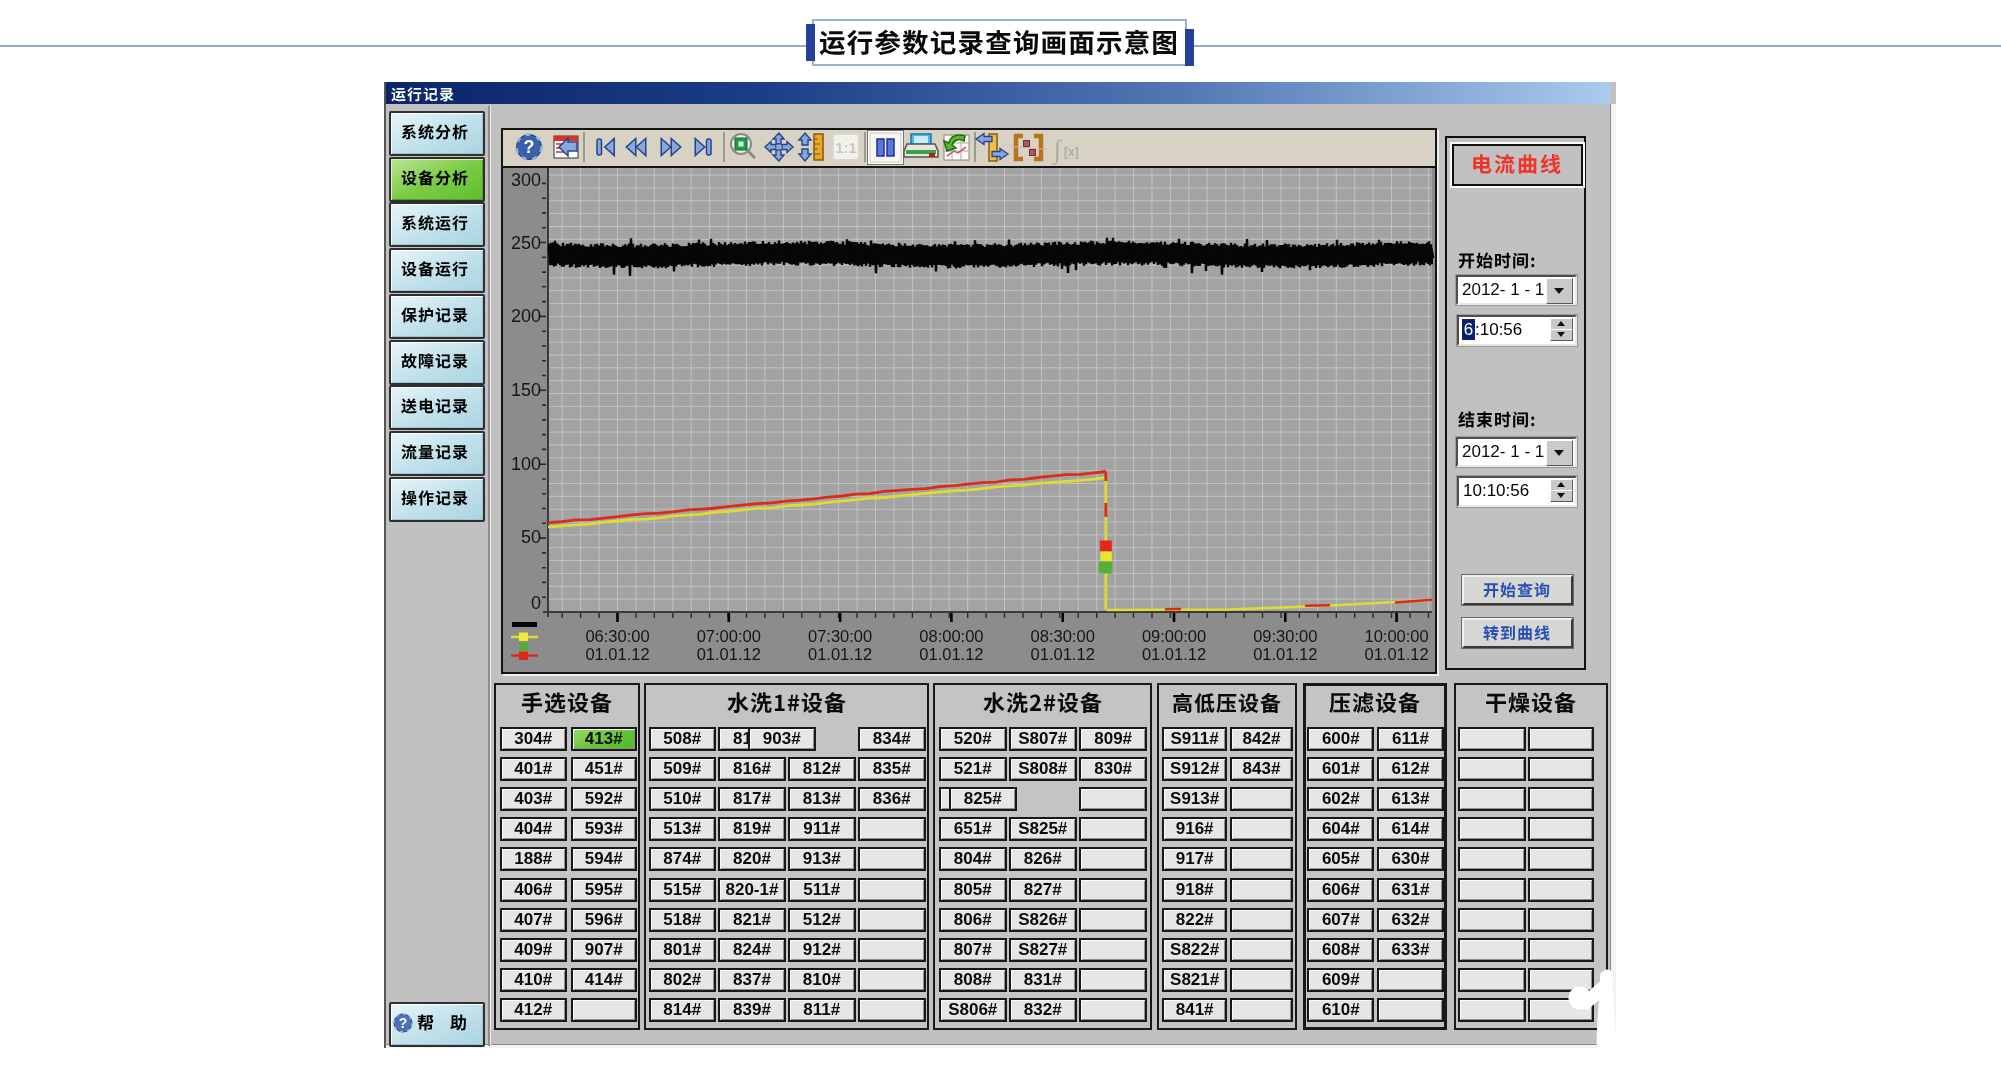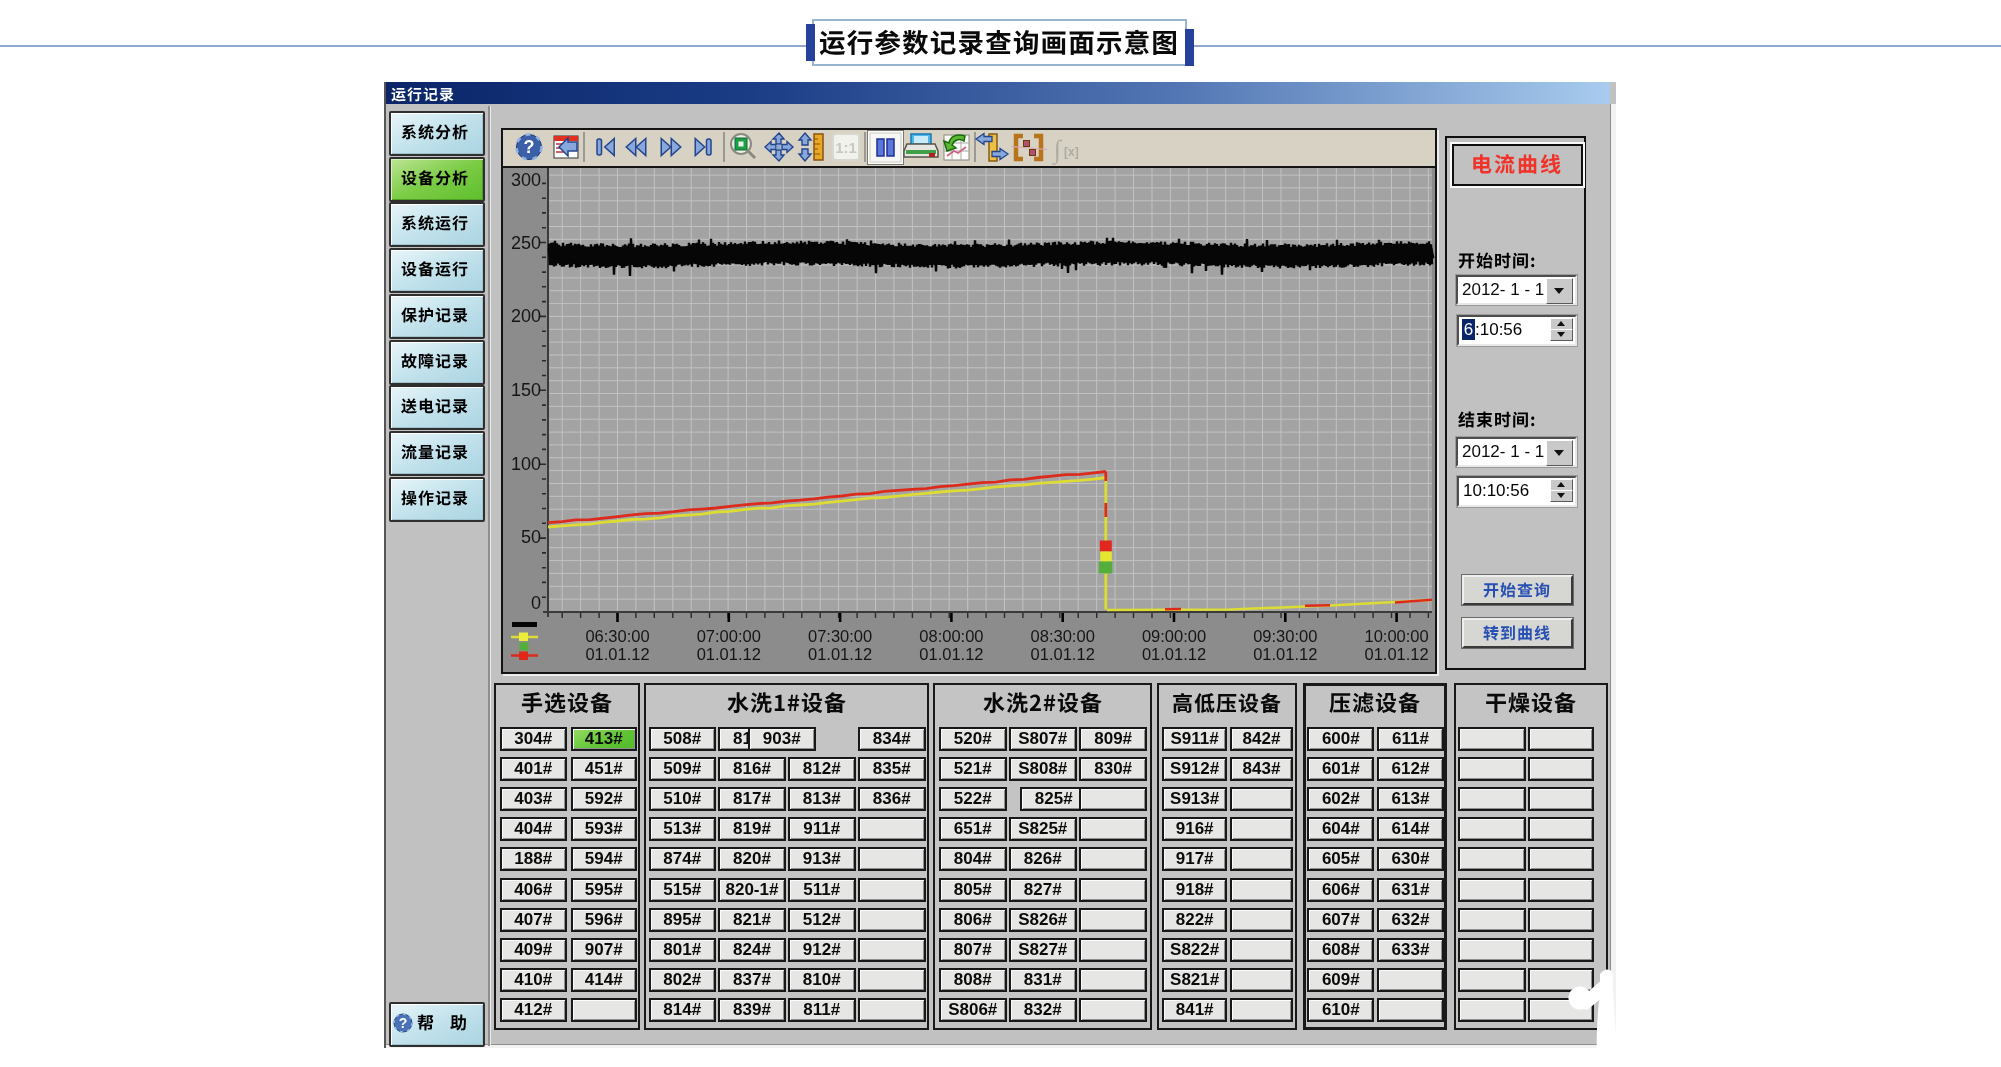--- a/index.html
+++ b/index.html
@@ -299,21 +299,21 @@
 <div class="dbtn" style="left:788px;top:817px;width:63.5px">911#</div>
 <div class="dbtn" style="left:858px;top:817px;width:63.5px"></div>
 <div class="dbtn" style="left:648.5px;top:847px;width:63.5px">874#</div>
 <div class="dbtn" style="left:718.2px;top:847px;width:63.5px">820#</div>
 <div class="dbtn" style="left:788px;top:847px;width:63.5px">913#</div>
 <div class="dbtn" style="left:858px;top:847px;width:63.5px"></div>
 <div class="dbtn" style="left:648.5px;top:878px;width:63.5px">515#</div>
 <div class="dbtn" style="left:718.2px;top:878px;width:63.5px">820-1#</div>
 <div class="dbtn" style="left:788px;top:878px;width:63.5px">511#</div>
 <div class="dbtn" style="left:858px;top:878px;width:63.5px"></div>
-<div class="dbtn" style="left:648.5px;top:908px;width:63.5px">895#</div>
+<div class="dbtn" style="left:648.5px;top:908px;width:63.5px">518#</div>
 <div class="dbtn" style="left:718.2px;top:908px;width:63.5px">821#</div>
 <div class="dbtn" style="left:788px;top:908px;width:63.5px">512#</div>
 <div class="dbtn" style="left:858px;top:908px;width:63.5px"></div>
 <div class="dbtn" style="left:648.5px;top:938px;width:63.5px">801#</div>
 <div class="dbtn" style="left:718.2px;top:938px;width:63.5px">824#</div>
 <div class="dbtn" style="left:788px;top:938px;width:63.5px">912#</div>
 <div class="dbtn" style="left:858px;top:938px;width:63.5px"></div>
 <div class="dbtn" style="left:648.5px;top:968px;width:63.5px">802#</div>
 <div class="dbtn" style="left:718.2px;top:968px;width:63.5px">837#</div>
 <div class="dbtn" style="left:788px;top:968px;width:63.5px">810#</div>
@@ -326,21 +326,21 @@
 <svg style="position:absolute;left:982.52px;top:689.0px;overflow:visible" width="120" height="29" viewBox="0 -22 120 29">
     <path fill="#0A0A0A" d="M1.3 -13.3V-10.6H5.9C4.9 -6.8 3.0 -3.7 0.5 -2.0C1.1 -1.6 2.2 -0.6 2.6 0.0C5.7 -2.3 8.1 -6.8 9.1 -12.7L7.3 -13.4L6.8 -13.3ZM17.6 -14.8C16.6 -13.4 15.1 -11.8 13.7 -10.5C13.2 -11.4 12.8 -12.3 12.5 -13.3V-18.7H9.7V-1.4C9.7 -1.0 9.5 -0.9 9.2 -0.9C8.8 -0.9 7.6 -0.9 6.4 -0.9C6.8 -0.2 7.2 1.2 7.3 2.0C9.1 2.0 10.4 1.9 11.3 1.4C12.2 0.9 12.5 0.1 12.5 -1.4V-7.7C14.2 -4.4 16.6 -1.7 19.7 -0.1C20.1 -0.9 21.0 -2.0 21.6 -2.5C18.9 -3.7 16.6 -5.8 14.9 -8.4C16.5 -9.6 18.4 -11.5 20.0 -13.1Z M24.6 -16.7C26.0 -15.9 27.6 -14.8 28.4 -13.9L30.0 -15.9C29.2 -16.8 27.5 -17.8 26.2 -18.5ZM23.6 -10.7C25.0 -10.0 26.8 -9.0 27.6 -8.2L29.1 -10.3C28.2 -11.1 26.4 -12.0 25.1 -12.6ZM24.2 0.2 26.5 1.8C27.6 -0.4 28.8 -3.0 29.7 -5.4L27.8 -6.9C26.7 -4.3 25.2 -1.5 24.2 0.2ZM32.2 -18.4C31.8 -15.6 30.9 -12.9 29.6 -11.2C30.2 -10.9 31.4 -10.1 31.9 -9.7C32.5 -10.6 33.0 -11.6 33.5 -12.8H36.0V-9.7H30.0V-7.2H33.4C33.1 -4.0 32.5 -1.6 28.8 -0.2C29.4 0.3 30.1 1.3 30.4 2.0C34.8 0.1 35.7 -3.1 36.0 -7.2H37.9V-1.4C37.9 0.9 38.3 1.7 40.4 1.7C40.8 1.7 41.7 1.7 42.2 1.7C43.9 1.7 44.5 0.7 44.7 -2.7C44.0 -2.9 43.0 -3.3 42.4 -3.7C42.4 -1.1 42.3 -0.6 41.9 -0.6C41.7 -0.6 41.0 -0.6 40.9 -0.6C40.5 -0.6 40.4 -0.7 40.4 -1.4V-7.2H44.3V-9.7H38.6V-12.8H43.4V-15.3H38.6V-18.7H36.0V-15.3H34.3C34.5 -16.2 34.7 -17.0 34.9 -17.9Z M46.9 0.0H57.9V-2.7H54.3C53.6 -2.7 52.5 -2.6 51.7 -2.5C54.6 -5.5 57.1 -8.6 57.1 -11.6C57.1 -14.6 55.0 -16.6 52.0 -16.6C49.7 -16.6 48.3 -15.7 46.8 -14.1L48.6 -12.4C49.4 -13.3 50.4 -14.0 51.5 -14.0C53.1 -14.0 54.0 -13.0 54.0 -11.4C54.0 -8.9 51.4 -5.8 46.9 -1.9Z M62.2 0.0H64.1L64.6 -4.8H67.4L66.8 0.0H68.8L69.3 -4.8H71.7V-6.9H69.6L70.0 -9.9H72.2V-12.0H70.2L70.7 -16.2H68.8L68.3 -12.0H65.5L66.0 -16.2H64.1L63.6 -12.0H61.3V-9.9H63.3L63.0 -6.9H60.8V-4.8H62.7ZM64.9 -6.9 65.3 -9.9H68.0L67.7 -6.9Z M76.2 -16.8C77.4 -15.8 78.9 -14.2 79.6 -13.2L81.4 -15.1C80.7 -16.0 79.0 -17.4 77.9 -18.4ZM74.7 -11.9V-9.4H77.4V-2.7C77.4 -1.7 76.8 -0.9 76.3 -0.6C76.7 -0.1 77.4 1.0 77.6 1.7C78.0 1.1 78.7 0.5 82.8 -2.9C82.5 -3.4 82.0 -4.4 81.8 -5.1L79.9 -3.5V-11.9ZM84.3 -18.0V-15.6C84.3 -14.1 83.9 -12.5 81.2 -11.3C81.7 -10.9 82.6 -9.9 82.9 -9.4C86.1 -10.8 86.7 -13.3 86.7 -15.5H89.7V-13.2C89.7 -11.0 90.1 -10.1 92.3 -10.1C92.6 -10.1 93.4 -10.1 93.7 -10.1C94.2 -10.1 94.8 -10.1 95.1 -10.2C95.0 -10.8 94.9 -11.8 94.9 -12.4C94.6 -12.3 94.0 -12.3 93.7 -12.3C93.4 -12.3 92.8 -12.3 92.6 -12.3C92.2 -12.3 92.2 -12.5 92.2 -13.2V-18.0ZM90.7 -6.7C90.1 -5.4 89.2 -4.4 88.1 -3.5C87.0 -4.4 86.1 -5.5 85.4 -6.7ZM82.3 -9.1V-6.7H84.0L83.0 -6.4C83.8 -4.7 84.8 -3.3 86.1 -2.1C84.5 -1.3 82.8 -0.7 80.8 -0.4C81.3 0.2 81.8 1.3 82.0 1.9C84.3 1.4 86.3 0.7 88.1 -0.4C89.7 0.7 91.6 1.5 93.8 2.0C94.1 1.3 94.8 0.2 95.4 -0.4C93.5 -0.7 91.8 -1.3 90.3 -2.1C92.0 -3.7 93.3 -5.8 94.1 -8.6L92.5 -9.2L92.0 -9.1Z M111.0 -14.7C110.1 -13.9 109.1 -13.2 107.8 -12.6C106.5 -13.2 105.3 -13.8 104.5 -14.6L104.6 -14.7ZM104.9 -18.8C103.7 -16.9 101.5 -15.0 98.3 -13.6C98.8 -13.2 99.6 -12.2 100.0 -11.6C100.9 -12.1 101.8 -12.6 102.5 -13.1C103.3 -12.5 104.0 -11.9 104.9 -11.4C102.6 -10.7 100.0 -10.2 97.3 -9.9C97.8 -9.3 98.3 -8.1 98.5 -7.4L100.2 -7.7V2.0H103.0V1.3H112.6V2.0H115.4V-7.8H100.8C103.3 -8.3 105.7 -9.0 107.9 -9.9C110.6 -8.8 113.8 -8.1 117.0 -7.7C117.4 -8.4 118.1 -9.5 118.7 -10.1C115.9 -10.4 113.2 -10.8 110.9 -11.5C112.7 -12.7 114.3 -14.2 115.4 -16.0L113.6 -17.1L113.2 -16.9H106.7C107.1 -17.3 107.4 -17.8 107.7 -18.2ZM103.0 -2.3H106.5V-0.9H103.0ZM103.0 -4.4V-5.5H106.5V-4.4ZM112.6 -2.3V-0.9H109.2V-2.3ZM112.6 -4.4H109.2V-5.5H112.6Z"></path>
   </svg>
 <div class="dbtn" style="left:939px;top:727px;width:63.5px">520#</div>
 <div class="dbtn" style="left:1009px;top:727px;width:63.5px">S807#</div>
 <div class="dbtn" style="left:1079.4px;top:727px;width:63.5px">809#</div>
 <div class="dbtn" style="left:939px;top:757px;width:63.5px">521#</div>
 <div class="dbtn" style="left:1009px;top:757px;width:63.5px">S808#</div>
 <div class="dbtn" style="left:1079.4px;top:757px;width:63.5px">830#</div>
 <div class="dbtn" style="left:939px;top:787px;width:63.5px">522#</div>
-<div class="dbtn" style="left:1020px;top:787px;width:63.5px">825#</div>
+<div class="dbtn" style="left:949px;top:787px;width:63.5px">825#</div>
 <div class="dbtn" style="left:1079.4px;top:787px;width:63.5px"></div>
 <div class="dbtn" style="left:939px;top:817px;width:63.5px">651#</div>
 <div class="dbtn" style="left:1009px;top:817px;width:63.5px">S825#</div>
 <div class="dbtn" style="left:1079.4px;top:817px;width:63.5px"></div>
 <div class="dbtn" style="left:939px;top:847px;width:63.5px">804#</div>
 <div class="dbtn" style="left:1009px;top:847px;width:63.5px">826#</div>
 <div class="dbtn" style="left:1079.4px;top:847px;width:63.5px"></div>
 <div class="dbtn" style="left:939px;top:878px;width:63.5px">805#</div>
 <div class="dbtn" style="left:1009px;top:878px;width:63.5px">827#</div>
 <div class="dbtn" style="left:1079.4px;top:878px;width:63.5px"></div>

